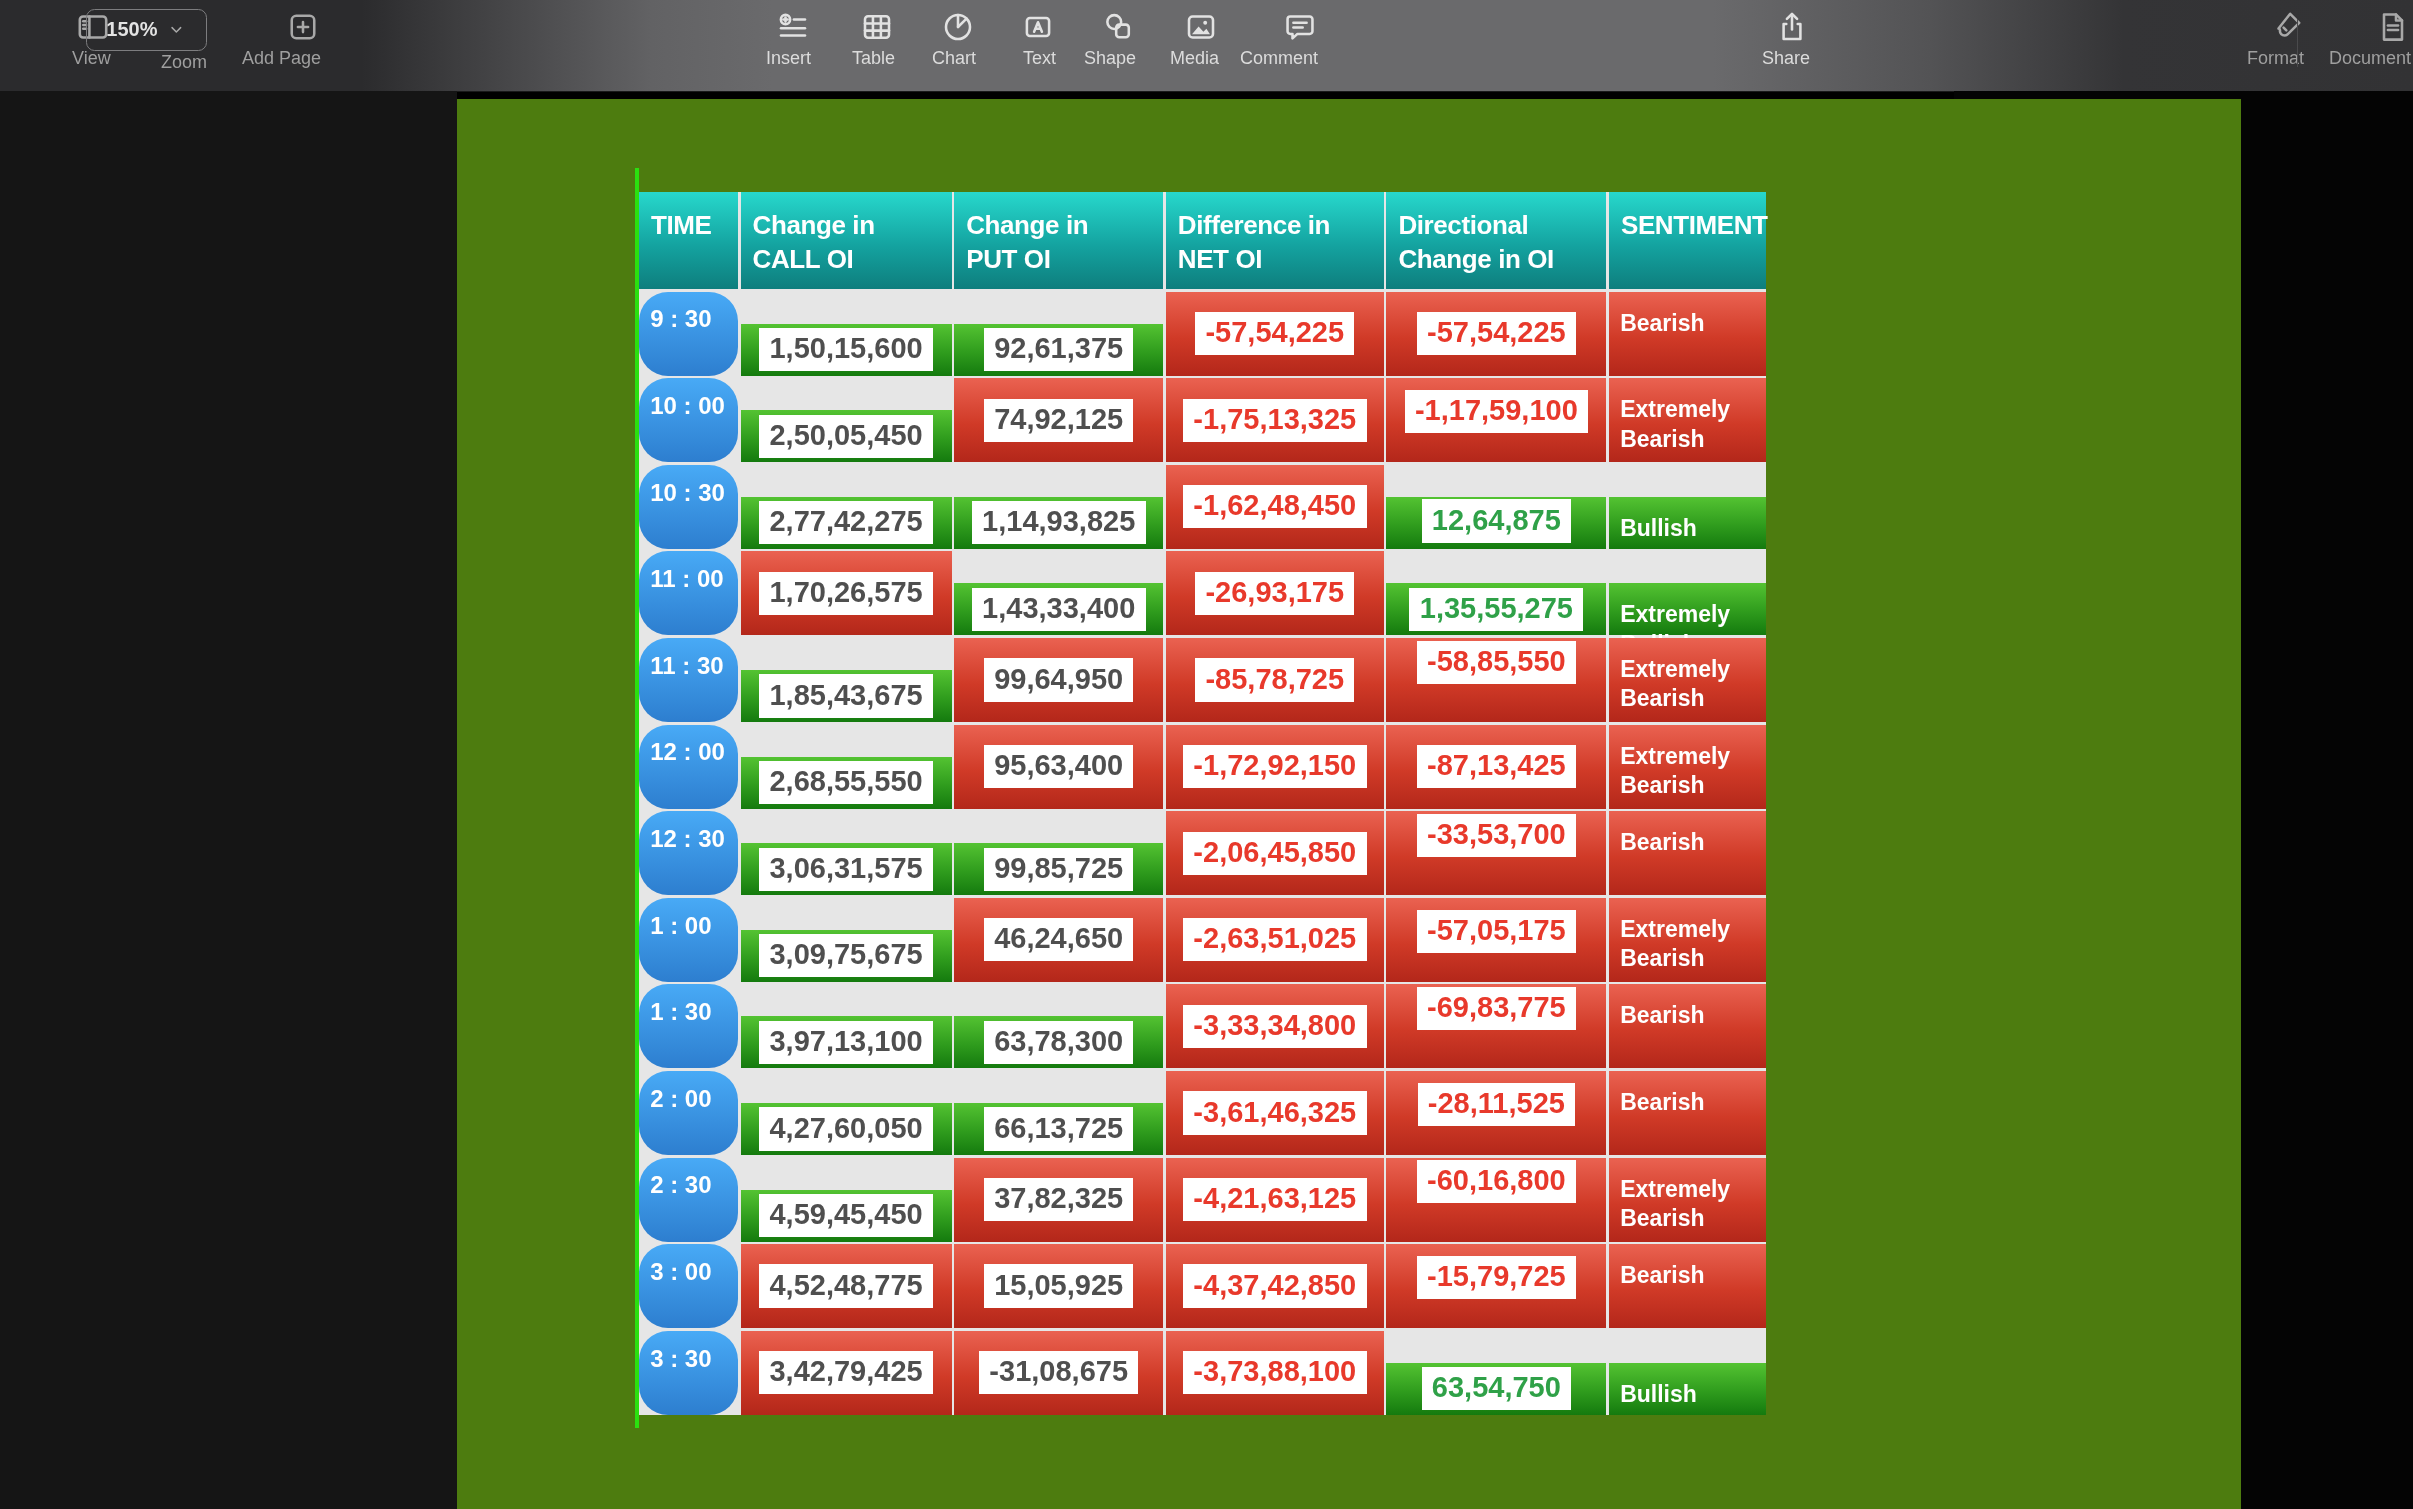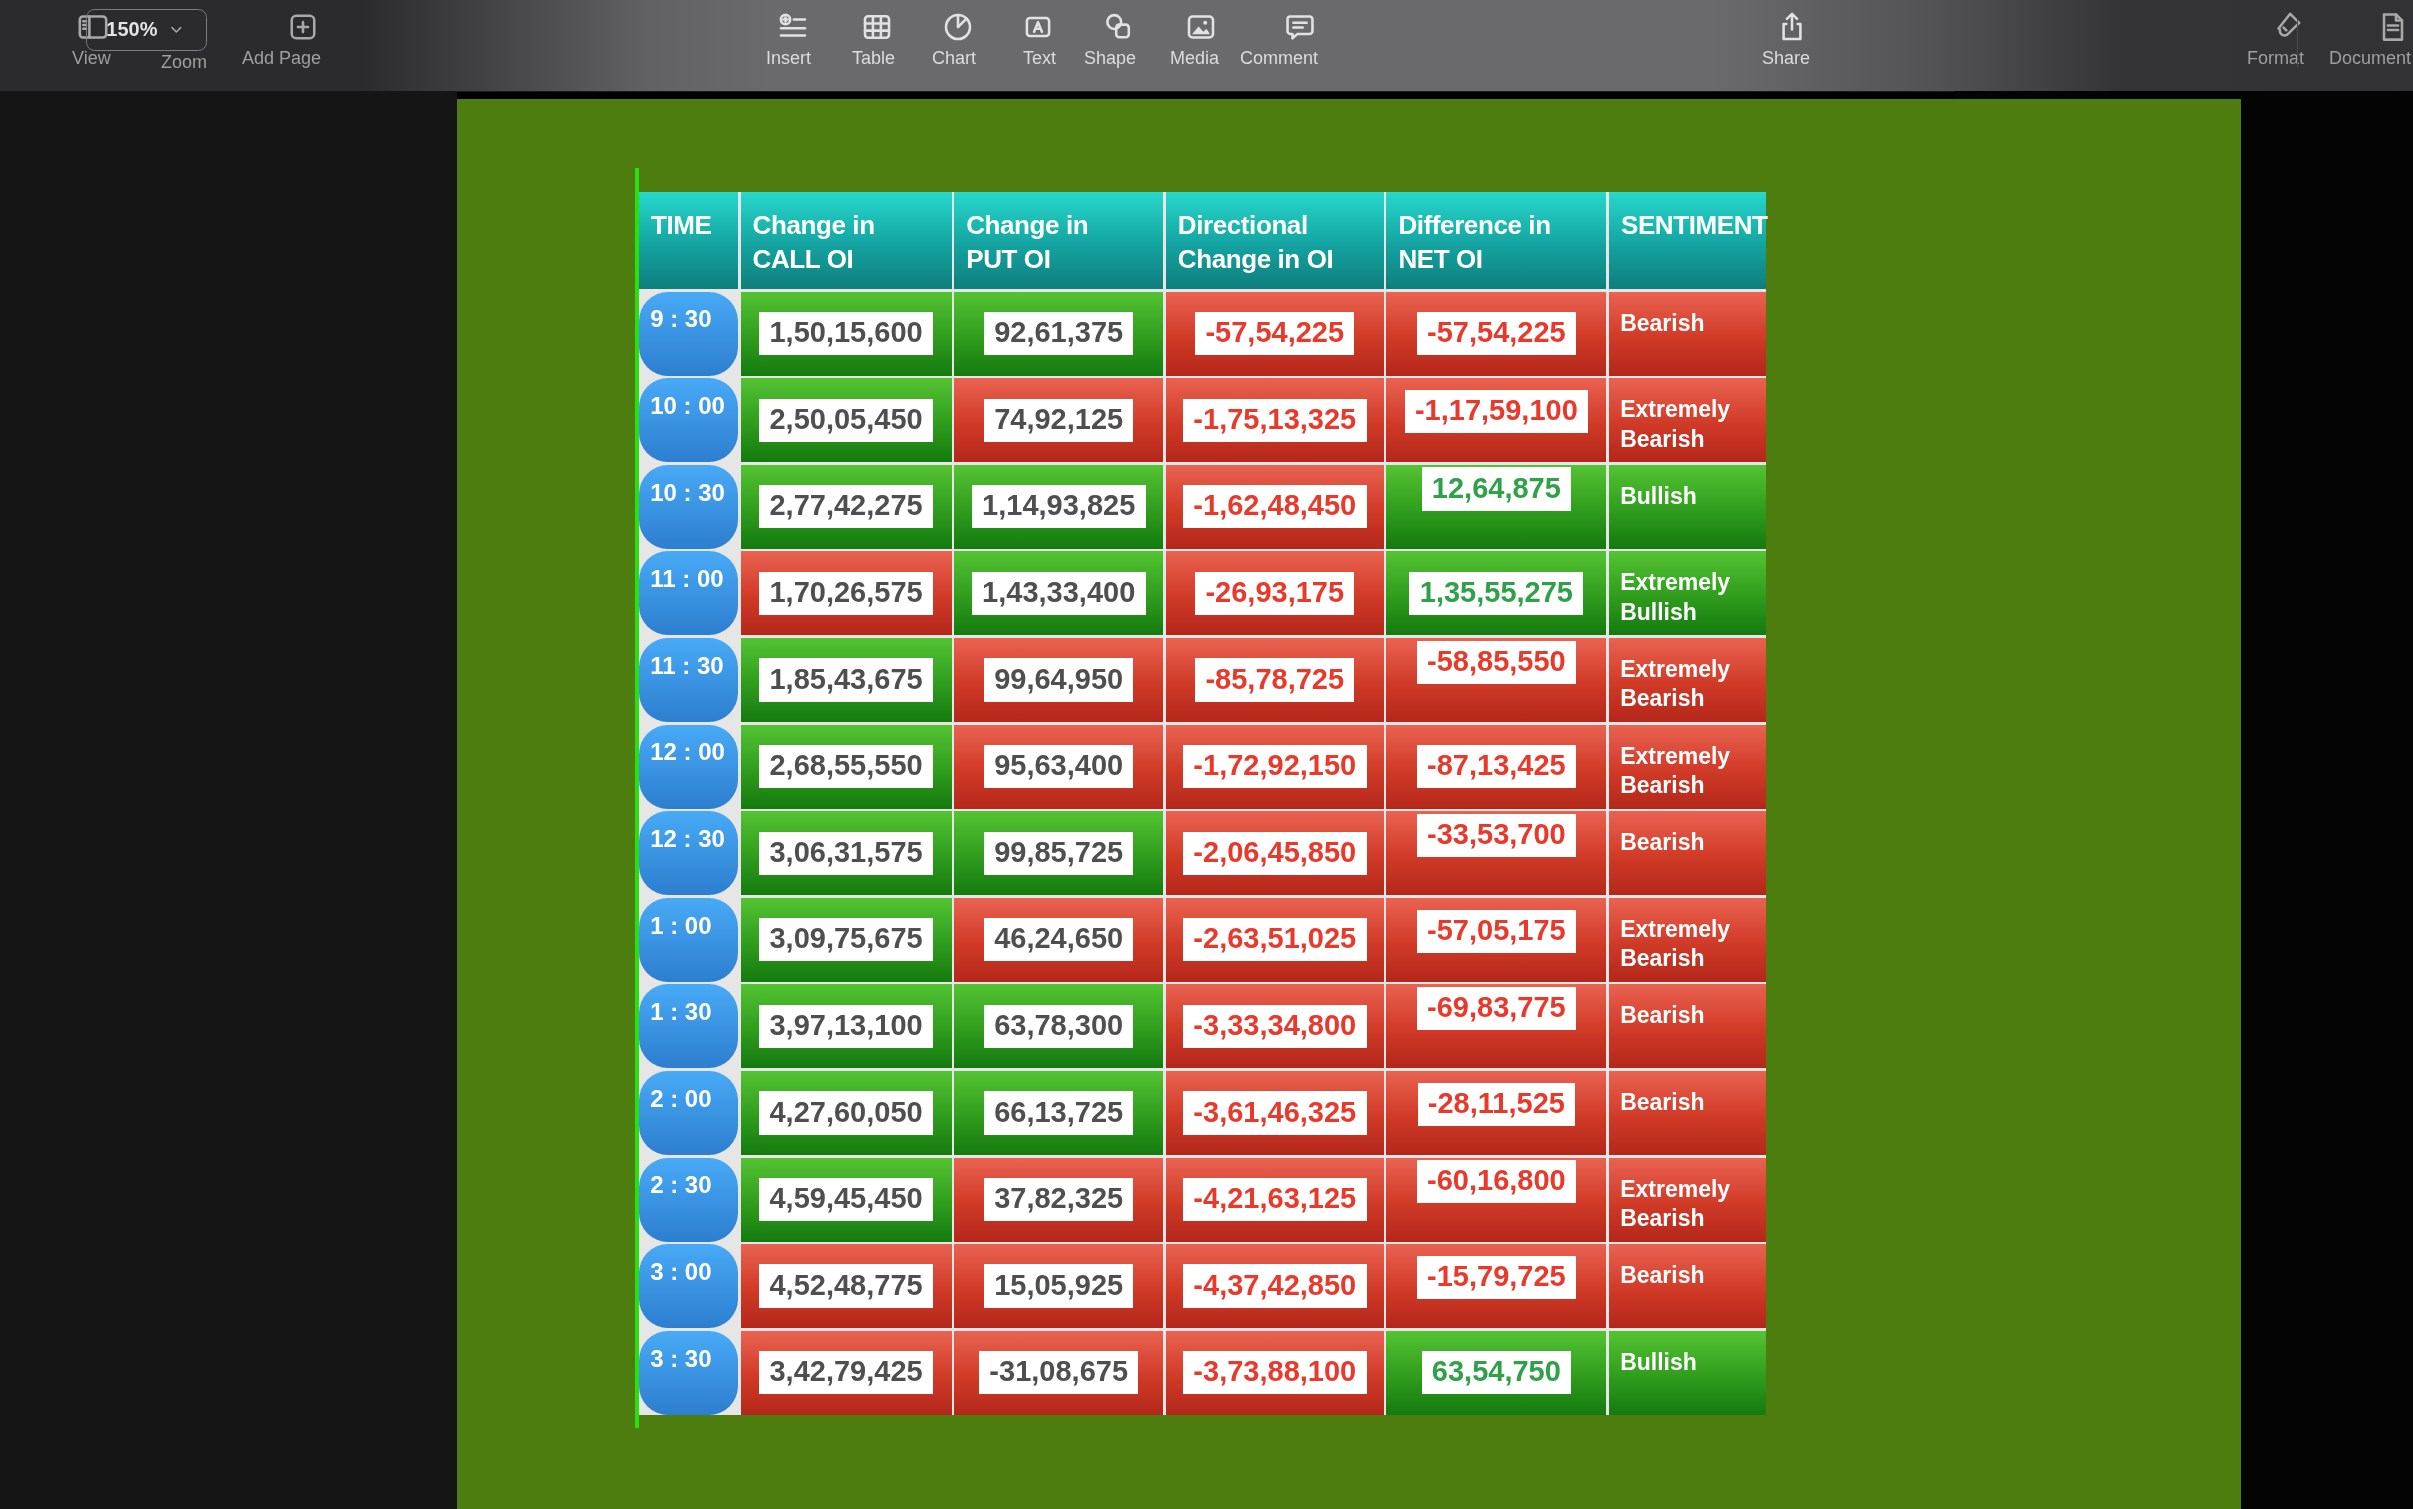--- a/index.html
+++ b/index.html
@@ -29,21 +29,21 @@
   
   #oi-grid{position:absolute;left:182px;top:93px;display:grid;
     grid-template-columns:99px 211px 209px 218px 220px 157px;
     grid-template-rows:97px repeat(13,84px);gap:2.6px;background:#e6e6e6;}
   .cell{position:relative;}
   .hdr{background:linear-gradient(180deg,#27d8cc 0%,#14a3a0 55%,#0e7e7d 100%);
     color:#fff;font-weight:700;font-size:26px;line-height:1.3;
     padding:17px 0 0 12px;white-space:pre-line;letter-spacing:-0.4px;box-sizing:border-box;}
   .time{background:linear-gradient(180deg,#48aaf6 0%,#2d7ecf 100%);
     color:#fff;font-weight:700;font-size:24px;padding:13.8px 0 0 11.2px;box-sizing:border-box;border-radius:29px;}
-  .bg-green{background:linear-gradient(180deg,#54c332 0%,#2f9c1d 55%,#147a0e 100%);}
+  .bg-green{background:linear-gradient(180deg,#54c332 0%,#2f9c1d 55%,#147a0e 100%);margin-top:32px;}
   .bg-red{background:linear-gradient(180deg,#ea6251 0%,#d03a27 55%,#b3271a 100%);}
   .val{display:flex;align-items:center;justify-content:center;}
   .val.va-high{align-items:flex-start;padding-top:12px;box-sizing:border-box;}
   .val.va-top{align-items:flex-start;padding-top:2.6px;box-sizing:border-box;}
   .vbox{background:#fff;padding:4.3px 10.3px 6px;font-size:29px;font-weight:700;white-space:nowrap;}
   .tc-gray{color:#4f4f4f;}
   .tc-red{color:#e8392b;}
   .tc-green{color:#2fa148;}
   .sent{color:#fff;font-weight:700;font-size:23px;line-height:1.28;
     padding:17px 6.9px 0 11.2px;box-sizing:border-box;}
@@ -207,24 +207,24 @@
   <div class="side-left"></div>
   <div class="side-right"></div>
   <div class="page">
     <div class="green-line"></div>
     <div id="oi-grid">
         <div class="cell hdr">TIME</div>
         <div class="cell hdr">Change in
 CALL OI</div>
         <div class="cell hdr">Change in
 PUT OI</div>
+        <div class="cell hdr">Difference in
+NET OI</div>
         <div class="cell hdr">Directional
 Change in OI</div>
-        <div class="cell hdr">Difference in
-NET OI</div>
         <div class="cell hdr">SENTIMENT</div>
         <div class="cell time">9 : 30</div>
         <div class="cell val bg-green va-center">
           <span class="vbox tc-gray">1,50,15,600</span>
         </div>
         <div class="cell val bg-green va-center">
           <span class="vbox tc-gray">92,61,375</span>
         </div>
         <div class="cell val bg-red va-center">
           <span class="vbox tc-red">-57,54,225</span>

